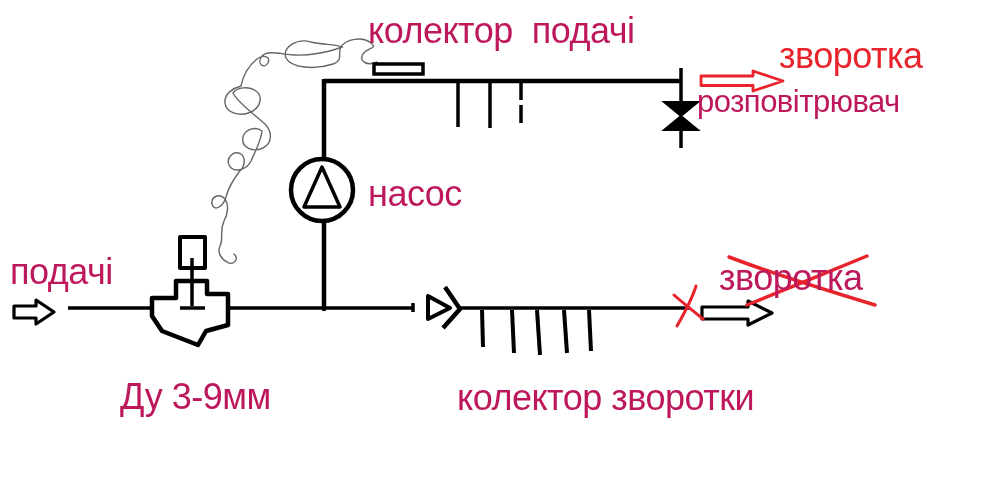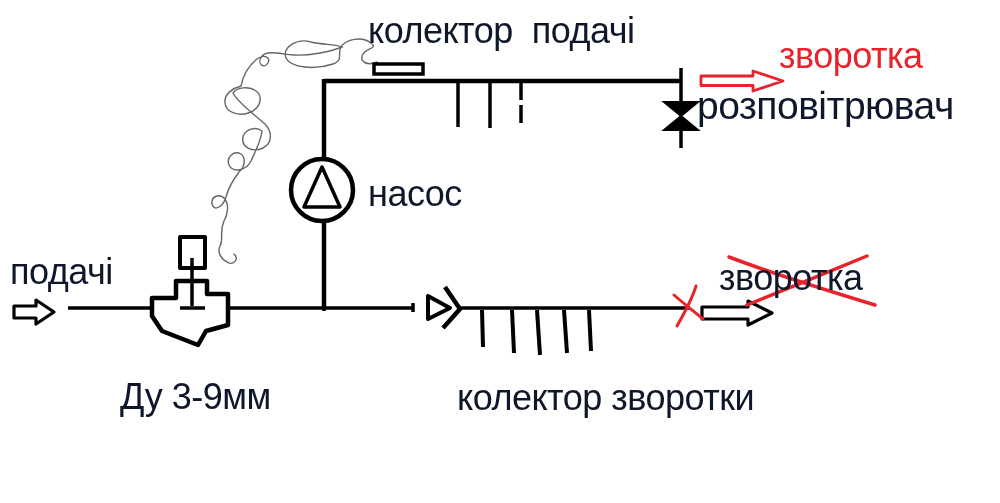--- a/index.html
+++ b/index.html
@@ -2,27 +2,27 @@
 <html><head>
 <meta charset="utf-8">
 <style>
   html,body{margin:0;padding:0;background:#ffffff;}
   #canvas{
     position:relative;width:1000px;height:503px;background:#ffffff;overflow:hidden;
     font-family:"Liberation Sans","DejaVu Sans",sans-serif;
   }
   #drawing{position:absolute;left:0;top:0;}
   .label{
-    position:absolute;line-height:1;font-size:36px;color:#0f172a;
+    position:absolute;line-height:1;font-size:36px;color:#be185d;
     white-space:pre;letter-spacing:-0.5px;
   }
   .label.red{color:#e8232b;}
   .lbl-supply-collector{left:368px;top:13px;}
   .lbl-return-top{left:779px;top:38px;}
-  .lbl-air-vent{left:697px;top:86px;font-size:39px;}
+  .lbl-air-vent{left:697px;top:86px;font-size:31px;}
   .lbl-pump{left:368px;top:176px;}
   .lbl-supply{left:10px;top:254px;}
   .lbl-check-valve{left:358px;top:240px;}
   .lbl-return-bottom{left:719px;top:260px;}
   .lbl-pipe-size{left:120px;top:379px;}
   .lbl-return-collector{left:457px;top:380px;}
 </style>
 </head>
 <body>
 

